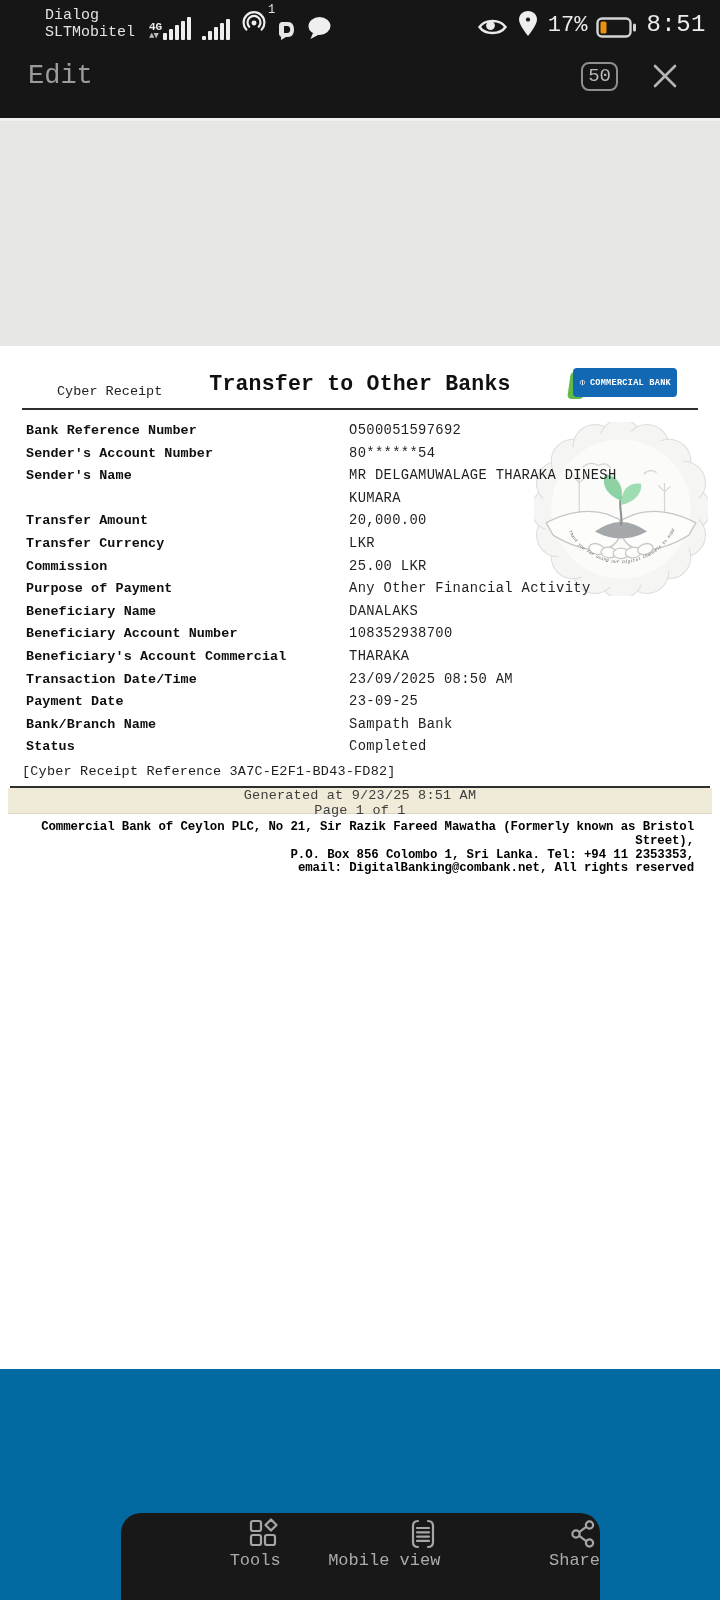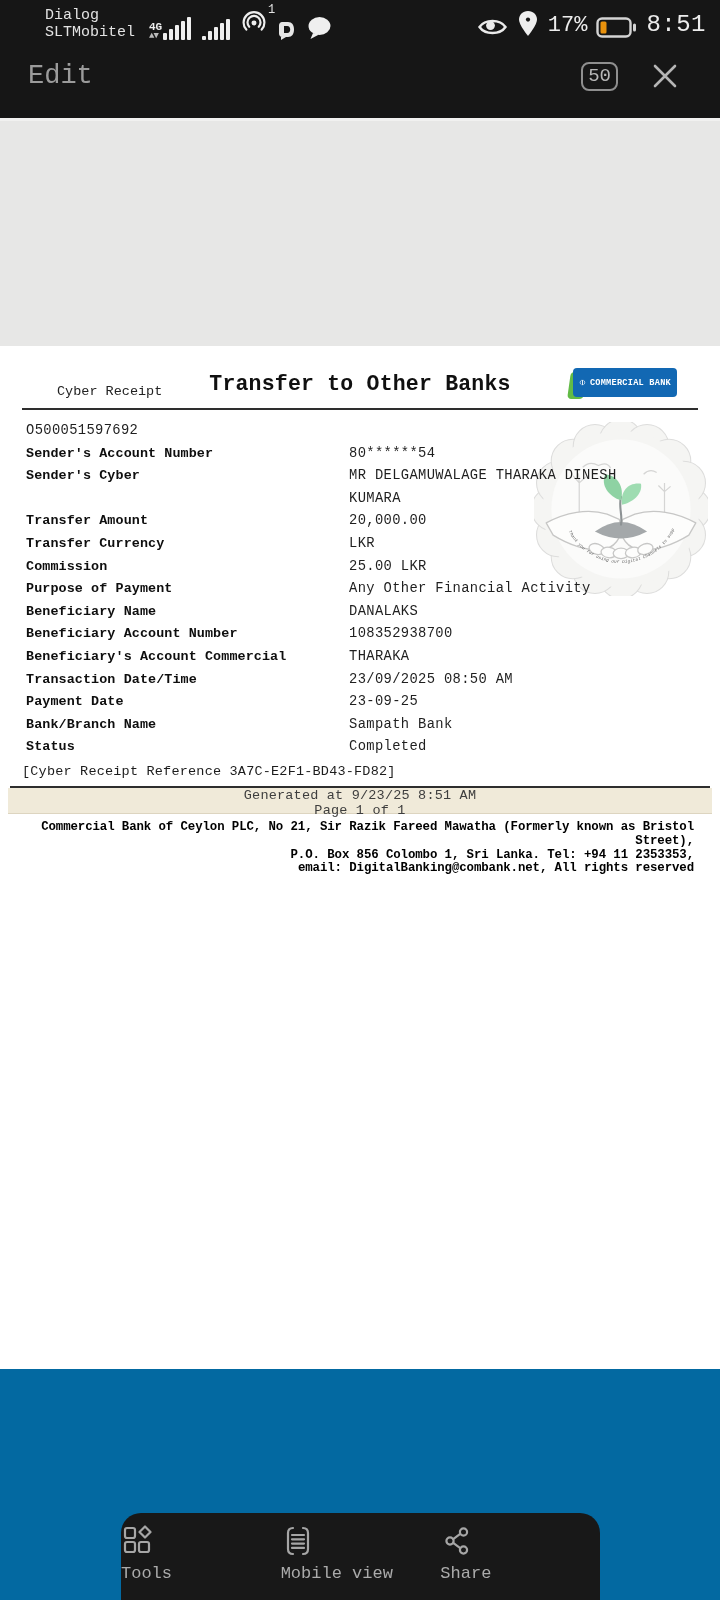--- a/index.html
+++ b/index.html
@@ -54,21 +54,21 @@
     margin:0 8px; height:26px; background:#f0ead9; border-bottom:1px solid #ddd5c0;
     display:flex; align-items:center; justify-content:space-between; padding:0 18px;
     font-size:13.5px; color:#3e3e3e; letter-spacing:.2px;flex-direction:column;
   }
   .addr { margin:7px 26px 16px 24px; font-size:12.4px; font-weight:bold; color:#000; line-height:13.8px; letter-spacing:-.1px;text-align:right; }
   
   .toolbar {
     position:absolute; left:121px; top:1513px; width:479px; height:87px;
     background:#181818; border-radius:20px 20px 0 0; display:flex; z-index:6;
   }
-  .tb-item { flex:1 1 0; display:flex; flex-direction:column; align-items:flex-start; padding-top:12px; gap:7px; cursor:pointer; }
+  .tb-item { flex:1 1 0; display:flex; flex-direction:column; align-items:flex-end; padding-top:5px; gap:1px; cursor:pointer; }
   .tb-label { font-size:17px; color:#ababab; }
   .tb-icon { width:34px; height:32px; }
   .tb-icon * { stroke:#a6a6a6; stroke-width:2.2; fill:none; stroke-linecap:round; stroke-linejoin:round; }
 </style>
 </head>
 <body>
 
 <div id="screen">
 
   <div class="header-black">
@@ -215,30 +215,31 @@
           </defs>
         <text font-size="4.9" fill="#5a5a5a" font-style="italic" letter-spacing=".2">
           <textPath href="#wmarc" startOffset="4">Thank you for using our Digital Channels to support sustainability</textPath>
         </text>
       </g>
     </svg>
 
     <div class="details">
 
         <div class="drow">
+          <div class="dlabel">Bank Reference Number</div>
           <div class="dvalue">O500051597692</div>
         </div>
 
         <div class="drow">
           <div class="dlabel">Sender's Account Number</div>
           <div class="dvalue">80******54</div>
         </div>
 
         <div class="drow">
-          <div class="dlabel">Sender's Cyber</div>
+          <div class="dlabel">Sender's Name</div>
           <div class="dvalue">MR DELGAMUWALAGE THARAKA DINESH KUMARA</div>
         </div>
 
         <div class="drow">
           <div class="dlabel">Transfer Amount</div>
           <div class="dvalue">20,000.00</div>
         </div>
 
         <div class="drow">
           <div class="dlabel">Transfer Currency</div>

